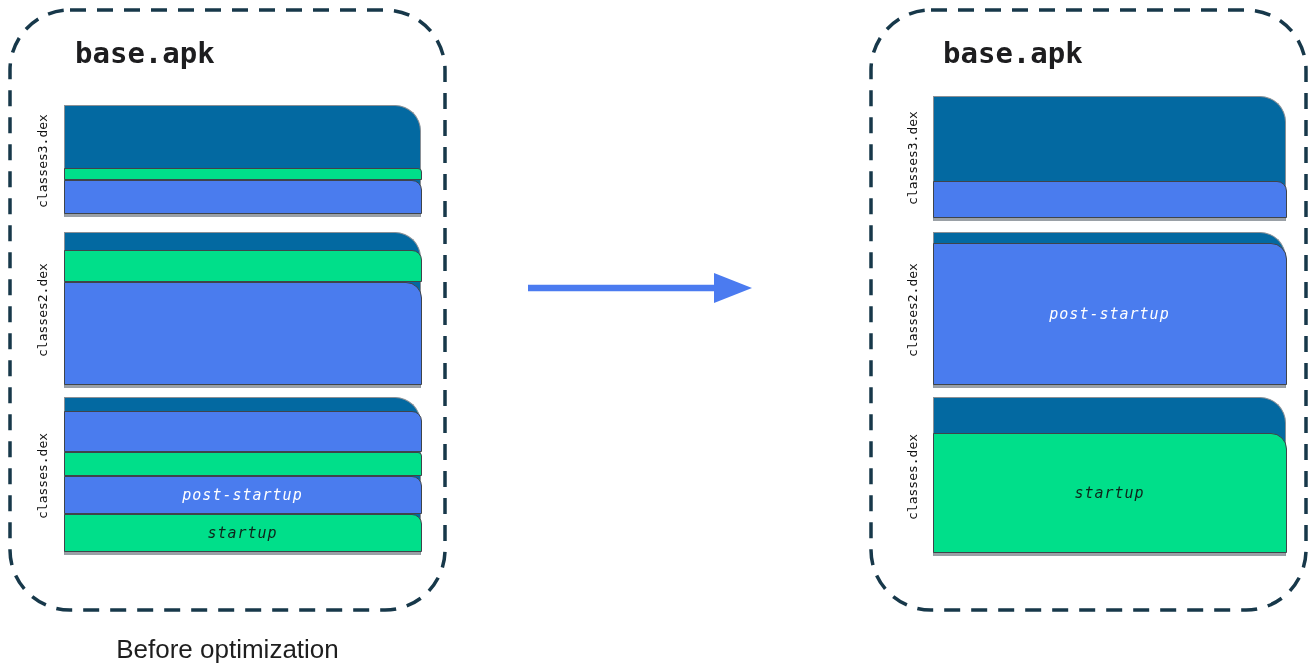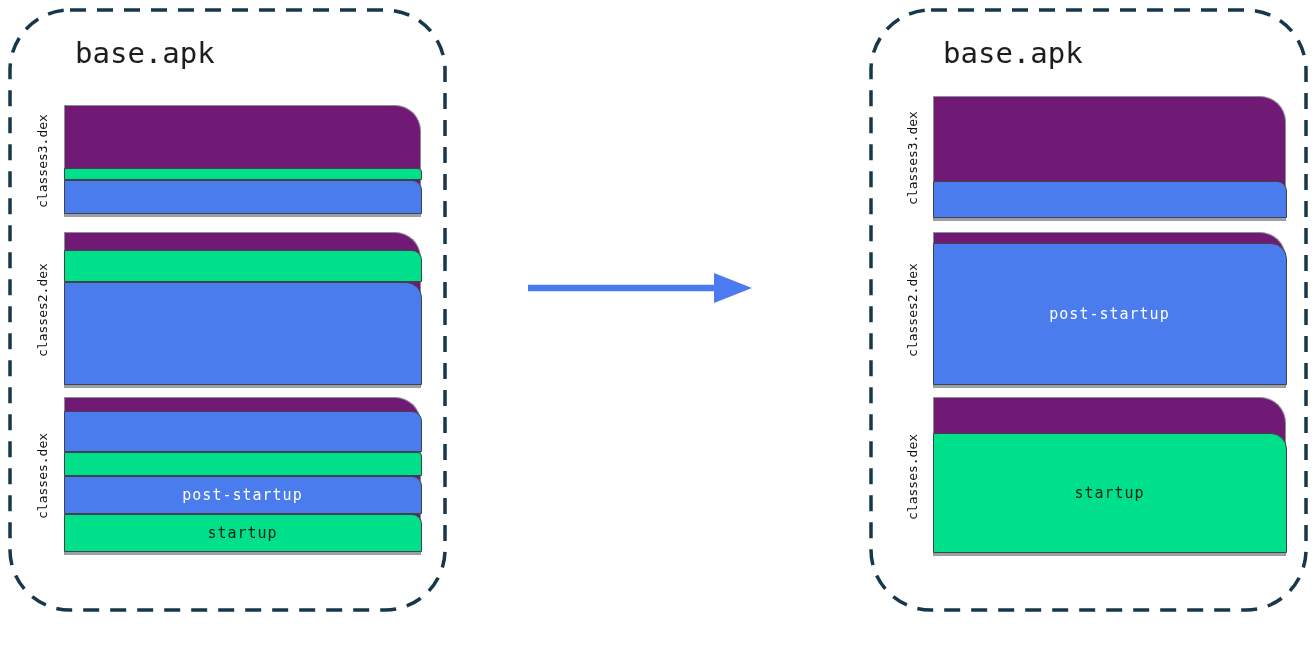--- a/index.html
+++ b/index.html
@@ -3,33 +3,34 @@
 <meta charset="utf-8">
 <style>
   html,body{margin:0;padding:0;background:#ffffff;}
   .canvas{
     position:relative;width:1315px;height:667px;overflow:hidden;
     font-family:"DejaVu Sans Mono", monospace;
   }
   .panel{position:absolute;}
   .outline{position:absolute;left:0;top:0;pointer-events:none;}
   .apk-title{
-    position:absolute;margin:0;font-weight:400;font-size:29px;color:#1d1d1f;
+    position:absolute;margin:0;font-weight:700;font-size:29px;color:#1d1d1f;
     font-family:"DejaVu Sans Mono", monospace;letter-spacing:0px;white-space:nowrap;
   }
   .files{position:absolute;left:0;top:0;width:100%;height:100%;}
   .file-label{
     position:absolute;width:20px;display:flex;align-items:center;justify-content:center;
     writing-mode:vertical-rl;transform:rotate(180deg);
     font-size:13px;color:#111111;white-space:nowrap;
   }
   .page{
-    position:absolute;background:#701a75;box-sizing:border-box;
+    position:absolute;background:#0369a1;box-sizing:border-box;
     border:1.5px solid #8a9096;border-bottom:3px solid #9aa0a6;
     border-top-right-radius:26px;
+    font-style:italic;
   }
   .stack{position:absolute;left:-1.5px;right:-1.5px;bottom:0;}
   .segment{
     box-sizing:border-box;width:100%;border:1.5px solid #3f444a;
     display:flex;align-items:center;justify-content:center;
   }
   .segment-label{
     font-family:"DejaVu Sans Mono", monospace;font-size:15px;letter-spacing:1px;white-space:nowrap;
   }
   .caption{
@@ -70,20 +71,21 @@
             <div class="segment" style="height: 24px; background: rgb(0, 223, 138); border-top-right-radius: 4px;"></div>
             <div class="segment" style="height: 38px; background: rgb(74, 124, 238); border-top-right-radius: 10px;">
               <span class="segment-label" style="color: rgb(255, 255, 255);">post-startup</span>
             </div>
             <div class="segment" style="height: 38px; background: rgb(0, 223, 138); border-top-right-radius: 10px;">
               <span class="segment-label" style="color: rgb(14, 36, 26);">startup</span>
             </div>
           </div>
         </div>
       </div>
+    <p class="caption" style="top: 626px;">Before optimization</p>
   </section>
 
   <section class="panel" style="left: 869px; top: 8px; width: 439px; height: 604px;">
     <svg class="outline" width="439" height="604">
       <rect class="outline-rect" fill="none" stroke-width="3.5" stroke-dasharray="16 11" x="2" y="2" width="435" height="600" rx="60" stroke="#17384a"></rect>
     </svg>
     <h2 class="apk-title" style="left: 74px; top: 28px;">base.apk</h2>
     <div class="files">
         <div class="file-label" style="left: 33px; top: 88px; height: 125px;">classes3.dex</div>
         <div class="page" style="left: 64px; top: 88px; width: 353px; height: 125px;">

